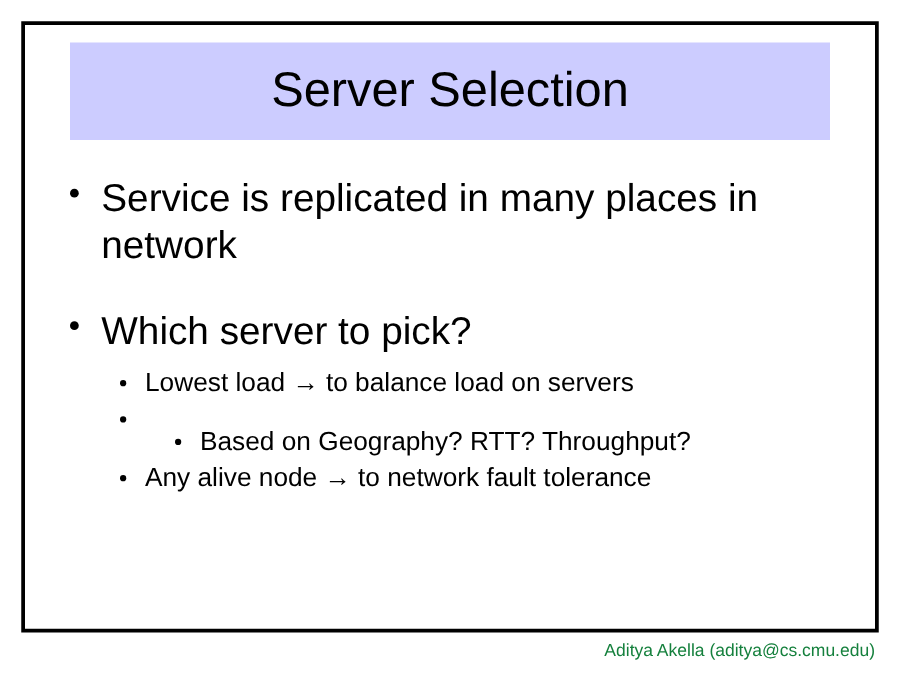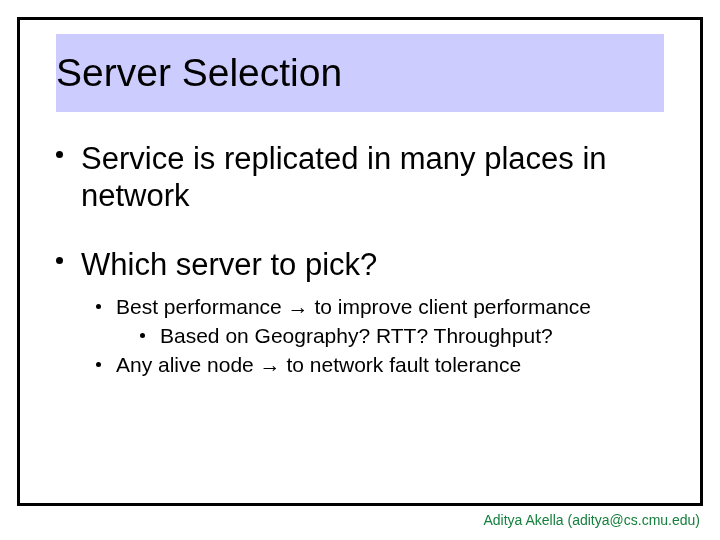--- a/index.html
+++ b/index.html
@@ -24,21 +24,21 @@
     }
     .title-box {
       position: absolute;
       top: 34px;
       left: 56px;
       right: 56px;
       height: 78px;
       background: #ccccff;
       display: flex;
       align-items: center;
-      justify-content: flex-start;
+      justify-content: center;
     }
     .title-text {
       font-size: 39px;
       color: #000;
       font-weight: normal;
     }
     .content {
       position: absolute;
       top: 140px;
       left: 56px;
@@ -124,21 +124,24 @@
   </div>
 
   <div class="bullet-l1">
     <div class="bullet-l1-dot"></div>
     <div>Which server to pick?</div>
   </div>
 
   <div class="bullet-l2-group">
     <div class="bullet-l2">
       <div class="bullet-l2-dot"></div>
-      <div>Best performance → to improve client performance</div>
+      <div>Lowest load → to balance load on servers</div>
+    </div>
+    <div class="bullet-l2">
+      <div class="bullet-l2-dot"></div>
     </div>
     <div class="bullet-l3-group">
       <div class="bullet-l3">
         <div class="bullet-l3-dot"></div>
         <div>Based on Geography? RTT? Throughput?</div>
       </div>
     </div>
     <div class="bullet-l2">
       <div class="bullet-l2-dot"></div>
       <div>Any alive node → to network fault tolerance</div>

